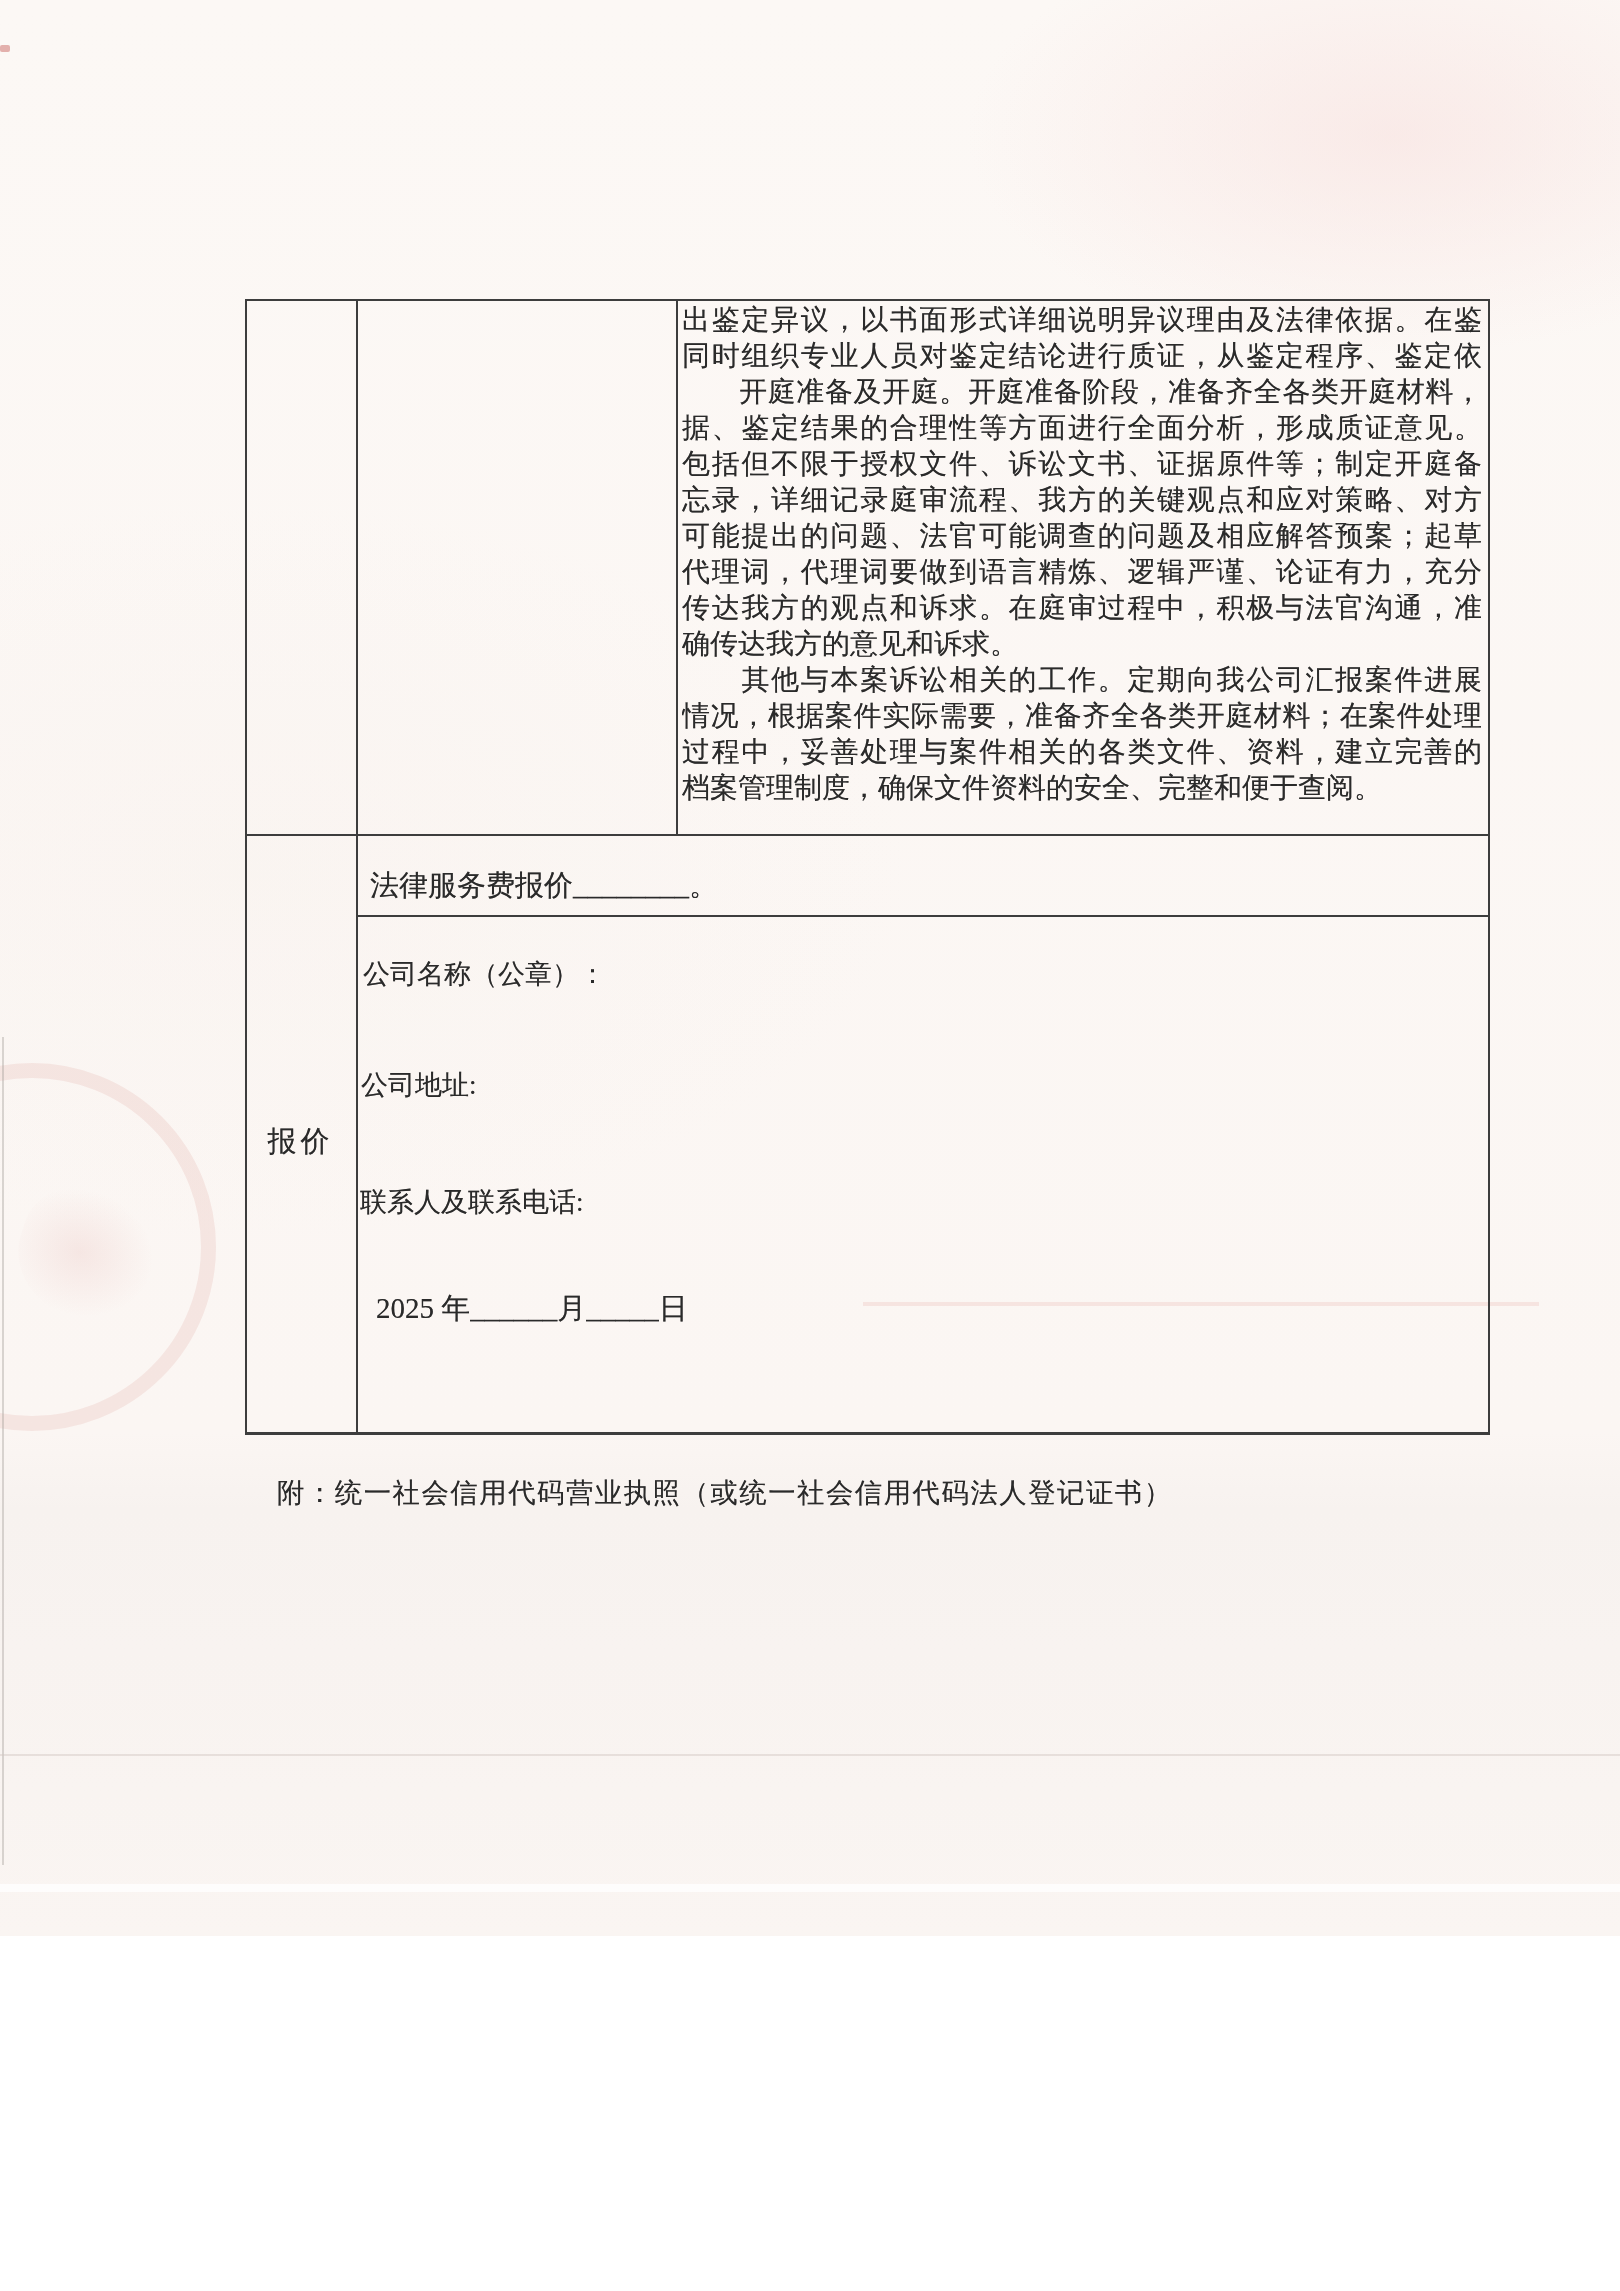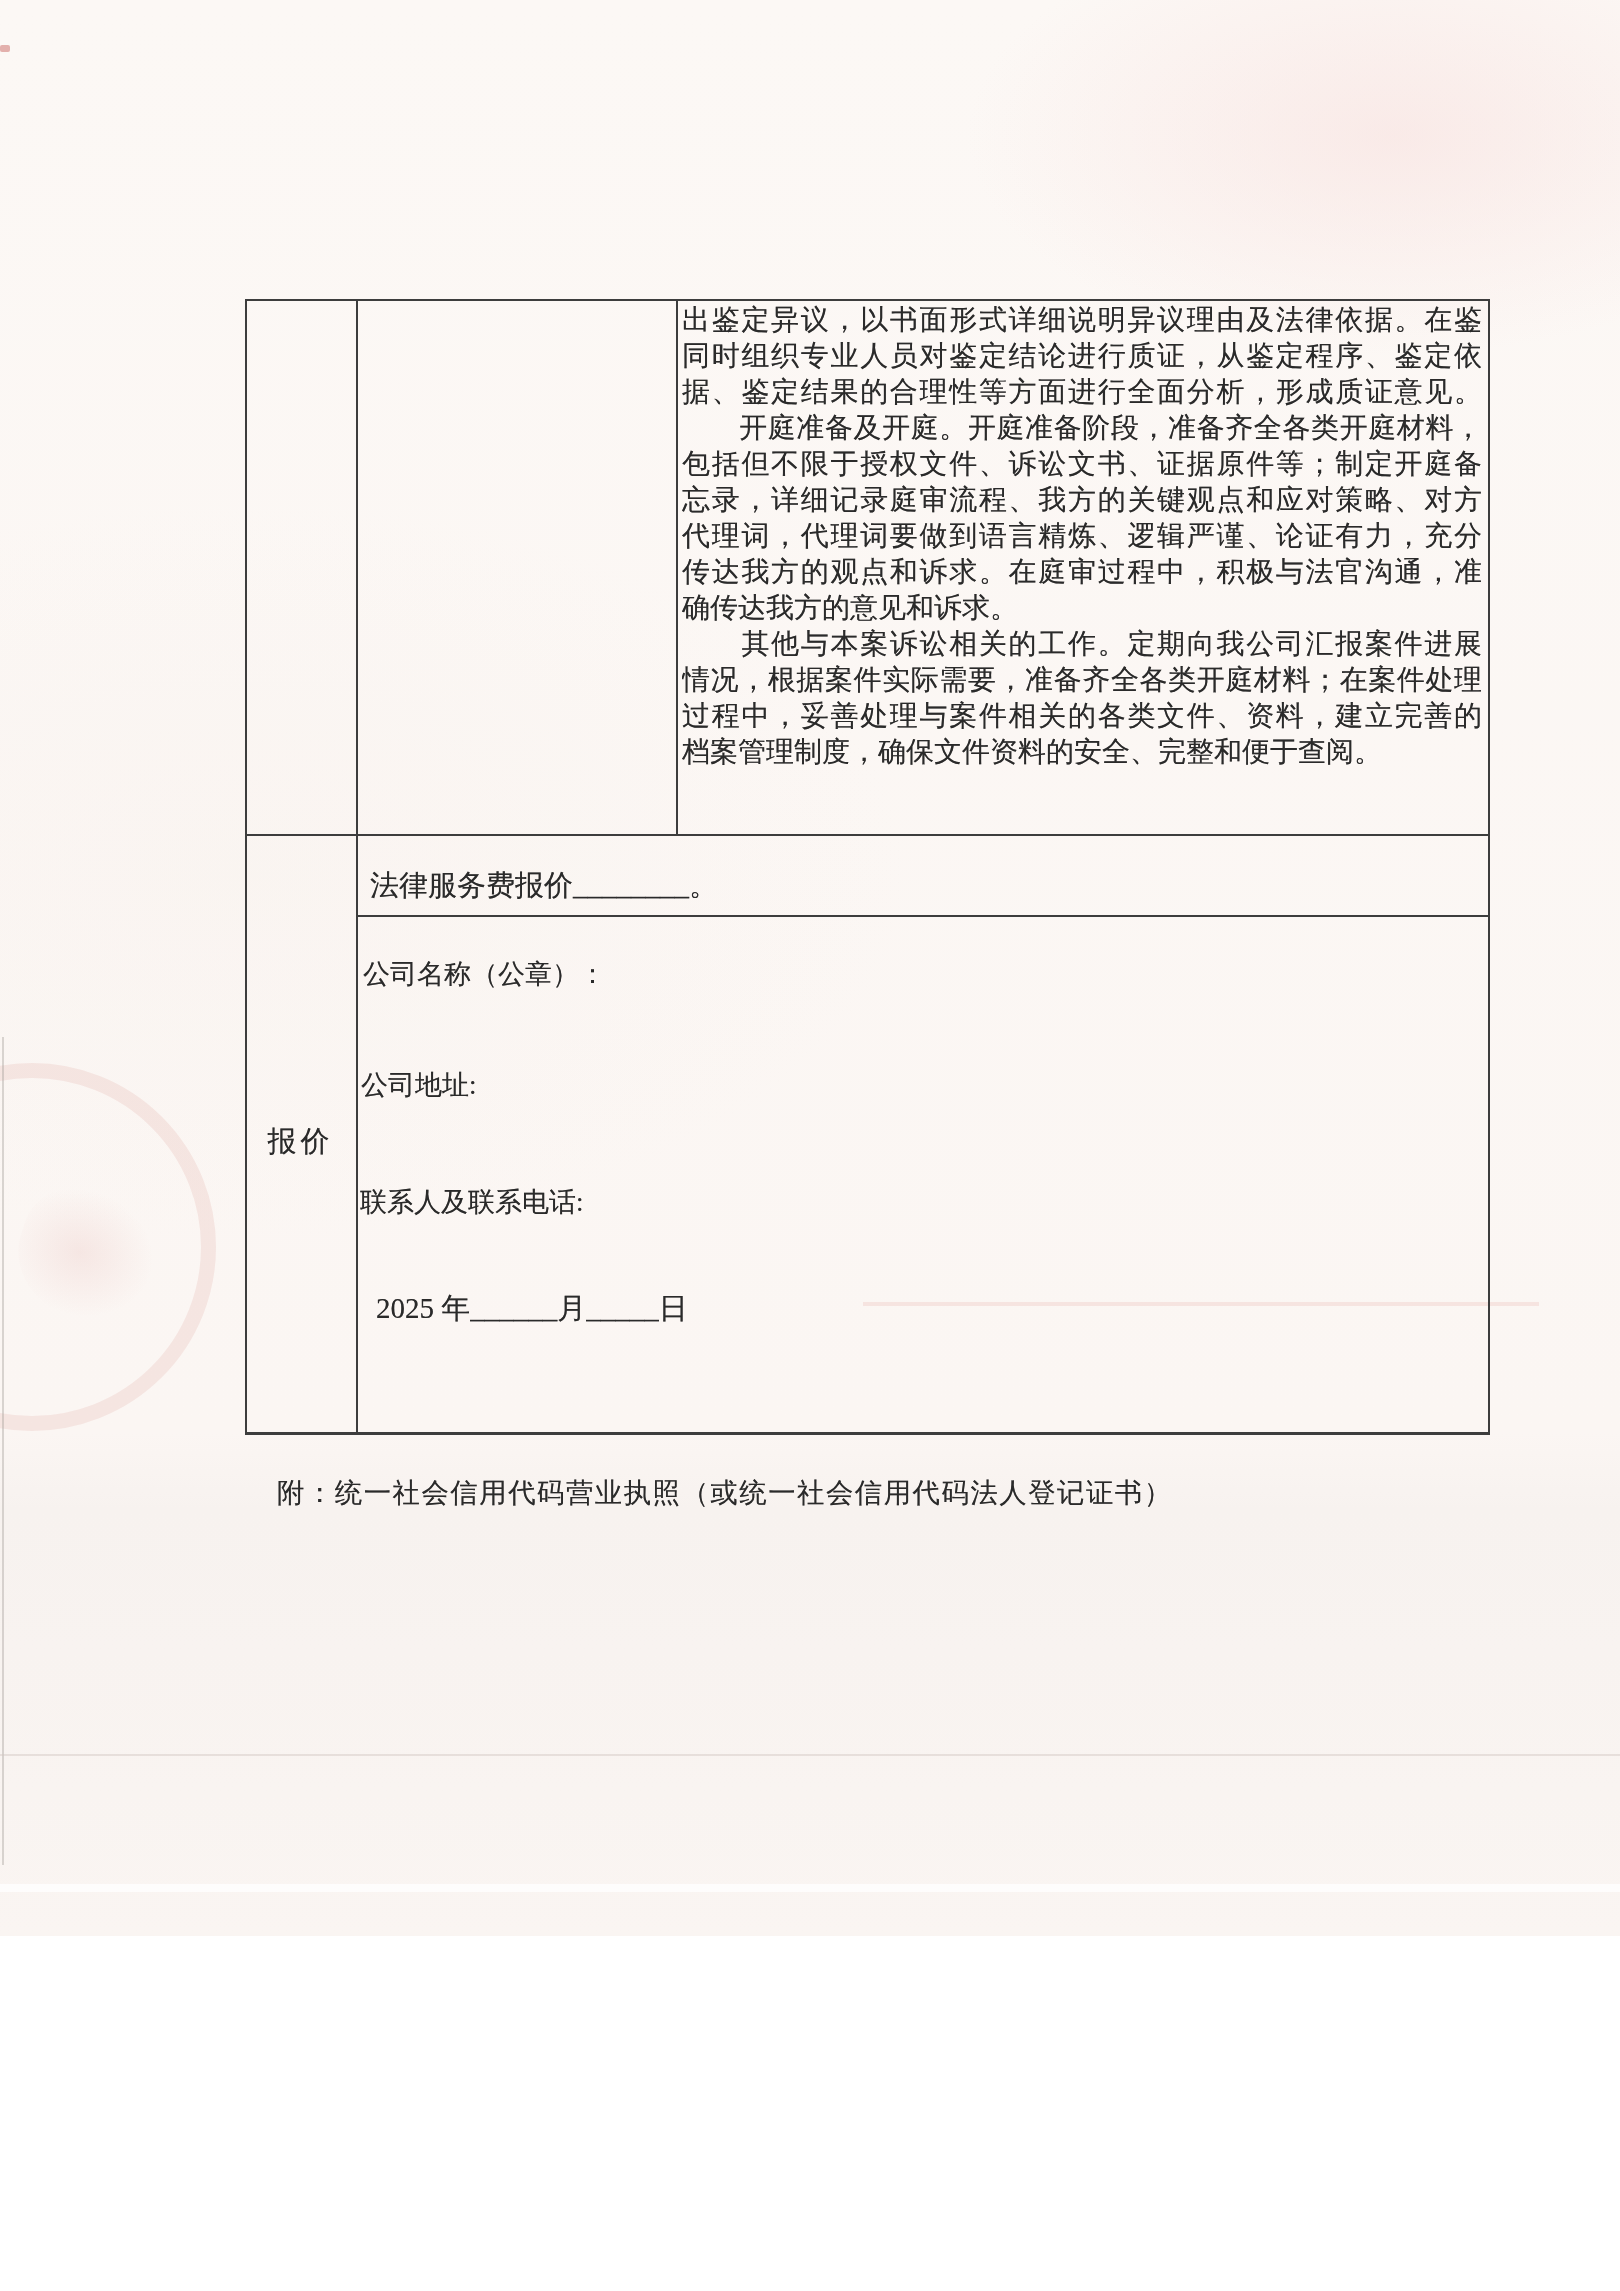--- a/index.html
+++ b/index.html
@@ -92,28 +92,29 @@
     <div class="tline h-row"></div>
     <div class="tline h-fee"></div>
 
     <div class="txt scope">
 
         <div class="line">出鉴定异议，以书面形式详细说明异议理由及法律依据。在鉴</div>
 
 
         <div class="line">同时组织专业人员对鉴定结论进行质证，从鉴定程序、鉴定依</div>
 
+        <div class="line">　　开庭准备及开庭。开庭准备阶段，准备齐全各类开庭材料，</div>
+
         <div class="line">据、鉴定结果的合理性等方面进行全面分析，形成质证意见。</div>
-
-        <div class="line">　　开庭准备及开庭。开庭准备阶段，准备齐全各类开庭材料，</div>
 
         <div class="line">包括但不限于授权文件、诉讼文书、证据原件等；制定开庭备</div>
 
         <div class="line">忘录，详细记录庭审流程、我方的关键观点和应对策略、对方</div>
 
+        <div class="line">可能提出的问题、法官可能调查的问题及相应解答预案；起草</div>
 
         <div class="line">代理词，代理词要做到语言精炼、逻辑严谨、论证有力，充分</div>
 
         <div class="line">传达我方的观点和诉求。在庭审过程中，积极与法官沟通，准</div>
 
         <div class="line nojust">确传达我方的意见和诉求。</div>
 
         <div class="line">　　其他与本案诉讼相关的工作。定期向我公司汇报案件进展</div>
 
         <div class="line">情况，根据案件实际需要，准备齐全各类开庭材料；在案件处理</div>

